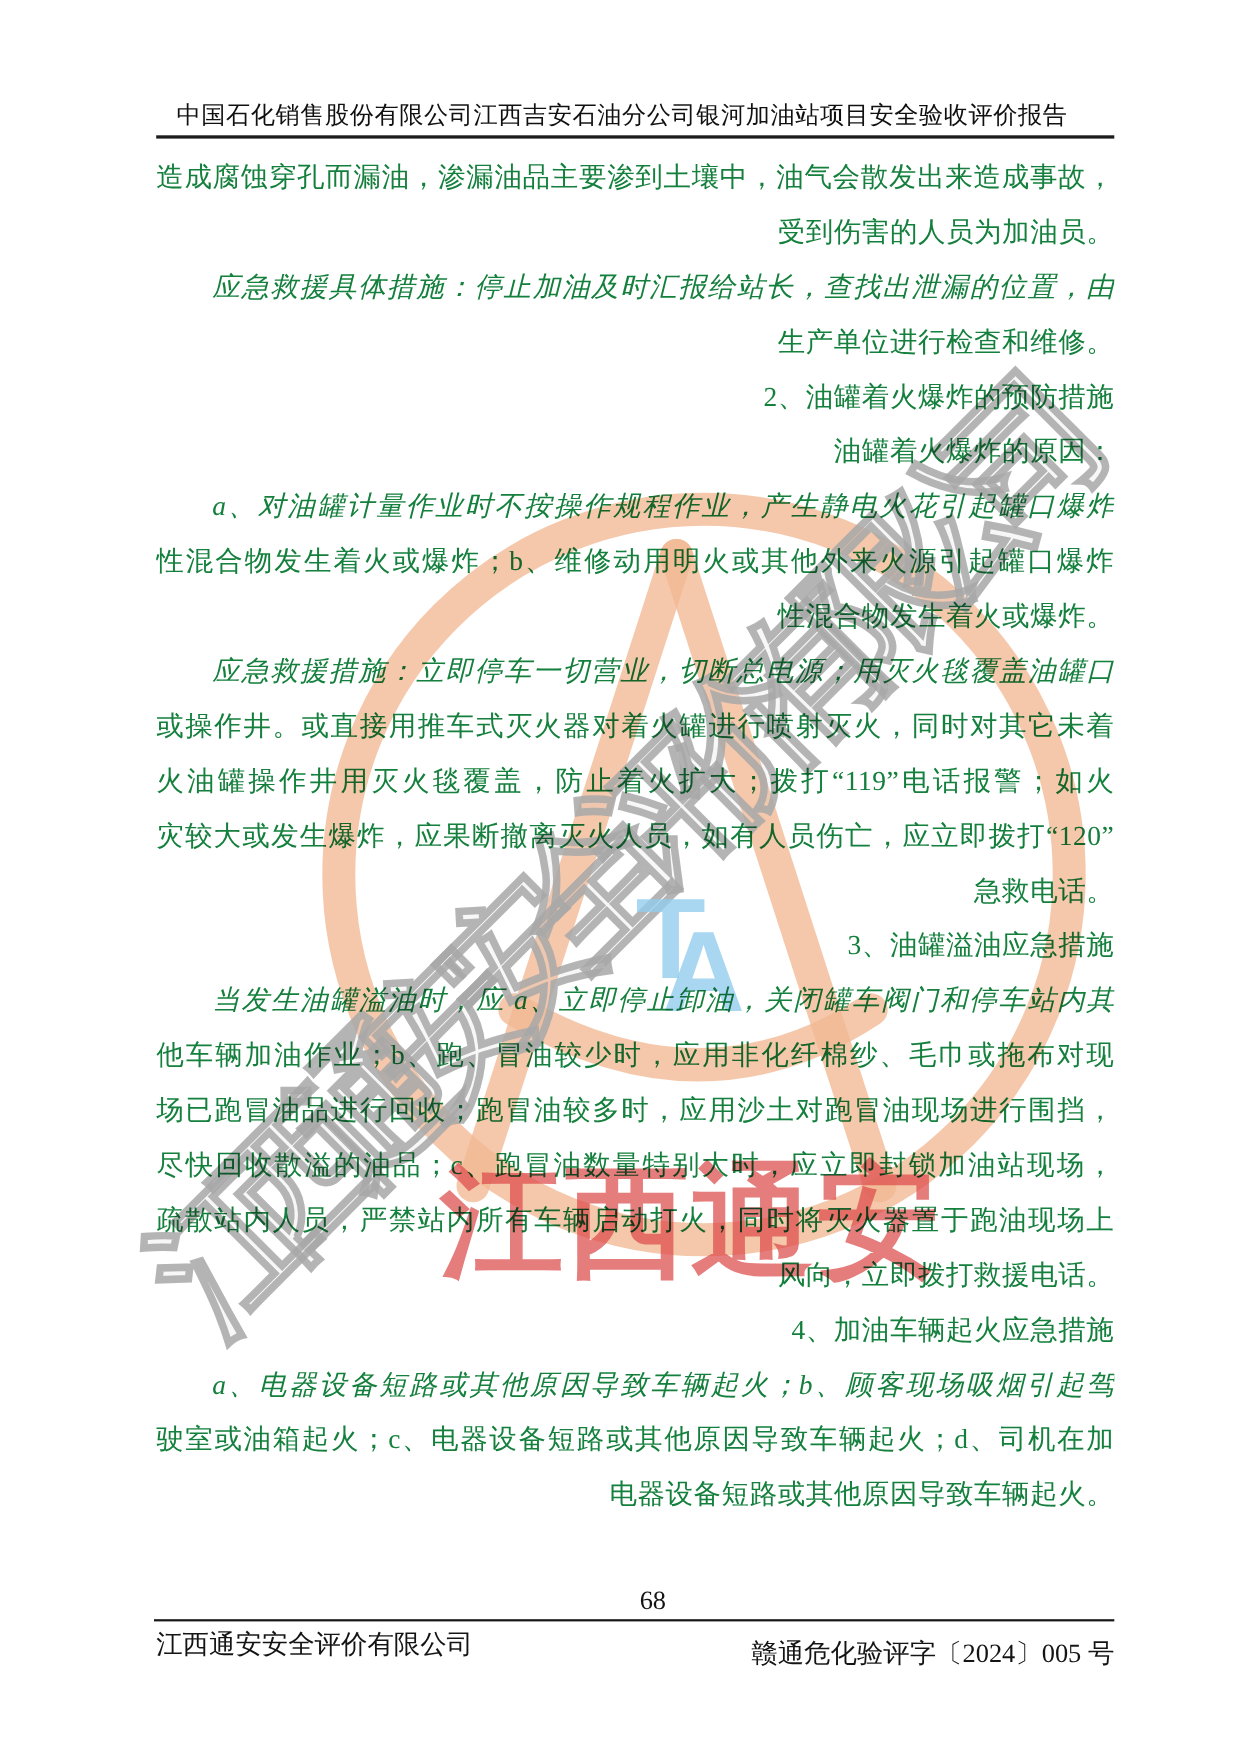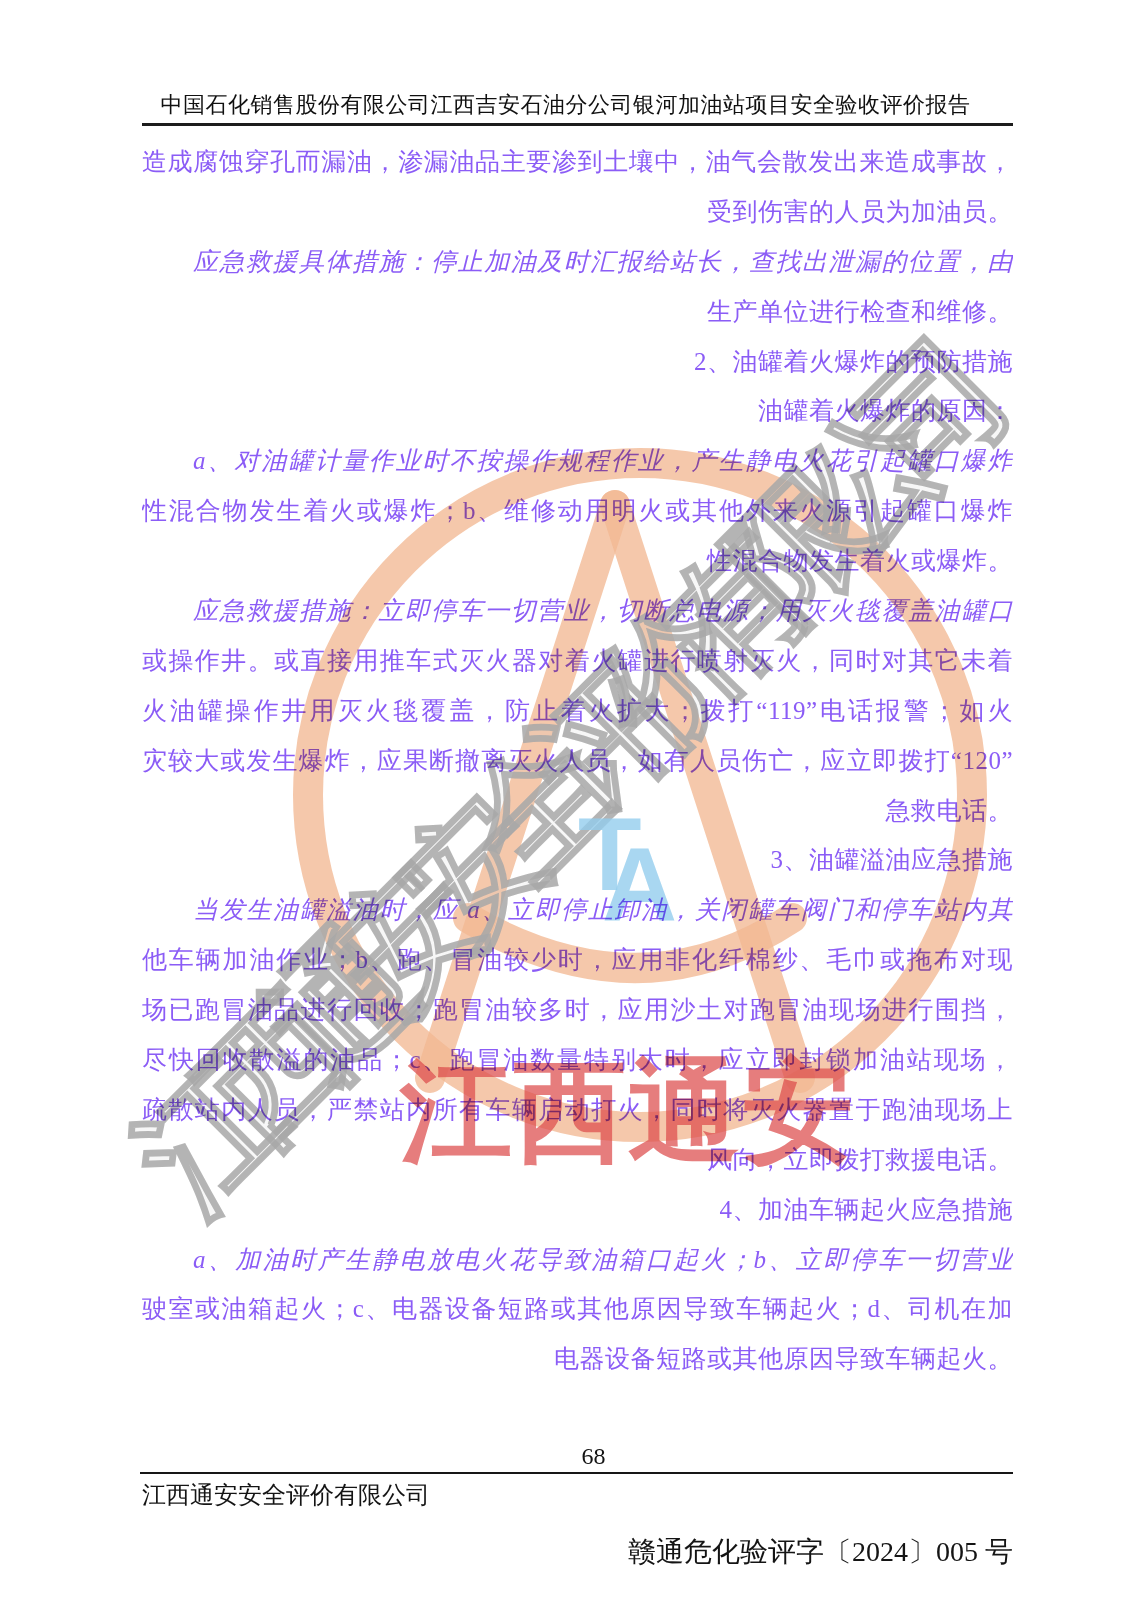--- a/index.html
+++ b/index.html
@@ -3,30 +3,30 @@
 <meta charset="utf-8">
 <style>
   html,body{margin:0;padding:0;background:#ffffff;}
   .page{position:relative;width:1131px;height:1569px;background:#ffffff;overflow:hidden;
         font-family:"Liberation Serif",serif;color:#141414;}
   
   .header-title{position:absolute;top:90px;left:0;width:100%;text-align:center;
         font-size:22px;letter-spacing:0.5px;color:#101010;}
   .header-rule{position:absolute;top:123px;left:142px;width:871px;height:3px;background:#1c1c1c;}
   
-  .content{position:absolute;top:137px;left:142px;width:871px;font-size:25px;color:#8b5cf6;}
+  .content{position:absolute;top:137px;left:142px;width:871px;font-size:25px;color:#15803d;}
   .line{height:49.9px;line-height:49.9px;white-space:nowrap;text-align:right;letter-spacing:0.5px;}
   .line.just{white-space:normal;text-align:justify;text-align-last:justify;overflow:hidden;}
   .line.indent{padding-left:51px;}
   .line.just.indent{width:820px;font-style:italic;}
   
   .footer-page{position:absolute;top:1443px;left:0;width:100%;text-align:center;font-size:24px;margin-left:28px;}
   .footer-rule{position:absolute;top:1472px;left:140px;width:873px;height:2px;background:#161616;}
   .footer-left{position:absolute;top:1479px;left:142px;font-size:24px;}
-  .footer-right{position:absolute;top:1533px;right:118px;font-size:28px;font-family:Liberation Serif, serif;}
+  .footer-right{position:absolute;top:1487px;right:118px;font-size:24px;font-family:Liberation Serif, serif;}
   
   .wm{position:absolute;left:0;top:0;width:1131px;height:1600px;pointer-events:none;
       mix-blend-mode:multiply;}
   .wm-logo{position:absolute;left:0;top:0;}
   .wm-diag{position:absolute;left:-144px;top:709px;width:1400px;height:160px;line-height:160px;
       text-align:center;transform:rotate(-45deg);white-space:nowrap;
       font-family:"Liberation Sans",sans-serif;font-weight:bold;font-size:138px;letter-spacing:-45px;
       color:rgba(200,200,200,0.14);-webkit-text-stroke:2.5px rgba(168,168,168,0.85);}
   .wm-blue{position:absolute;font-family:"Liberation Sans",sans-serif;font-weight:bold;
       color:rgba(148,205,238,0.8);line-height:1;}
@@ -60,21 +60,21 @@
       <div class="line just">灾较大或发生爆炸，应果断撤离灭火人员，如有人员伤亡，应立即拨打“120”</div>
       <div class="line indent">急救电话。</div>
       <div class="line indent">3、油罐溢油应急措施</div>
       <div class="line indent just">当发生油罐溢油时，应 a、立即停止卸油，关闭罐车阀门和停车站内其</div>
       <div class="line just">他车辆加油作业；b、跑、冒油较少时，应用非化纤棉纱、毛巾或拖布对现</div>
       <div class="line just">场已跑冒油品进行回收；跑冒油较多时，应用沙土对跑冒油现场进行围挡，</div>
       <div class="line just">尽快回收散溢的油品；c、跑冒油数量特别大时，应立即封锁加油站现场，</div>
       <div class="line just">疏散站内人员，严禁站内所有车辆启动打火，同时将灭火器置于跑油现场上</div>
       <div class="line">风向，立即拨打救援电话。</div>
       <div class="line indent">4、加油车辆起火应急措施</div>
-      <div class="line indent just">a、加油时产生静电放电火花导致油箱口起火；b、立即停车一切营业</div>
+      <div class="line indent just">a、电器设备短路或其他原因导致车辆起火；b、顾客现场吸烟引起驾</div>
       <div class="line just">驶室或油箱起火；c、电器设备短路或其他原因导致车辆起火；d、司机在加</div>
       <div class="line">电器设备短路或其他原因导致车辆起火。</div>
     </div>
 
   <div class="wm">
     <svg class="wm-logo" width="1131" height="1600" viewBox="0 0 1131 1600">
       <g fill="none" stroke="#f2b894" stroke-opacity="0.78" stroke-width="30" stroke-linecap="round">
         <circle cx="640" cy="795" r="332"></circle>
         <path d="M 615 505 L 430 1078"></path>
         <path d="M 615 505 L 800 1078"></path>

